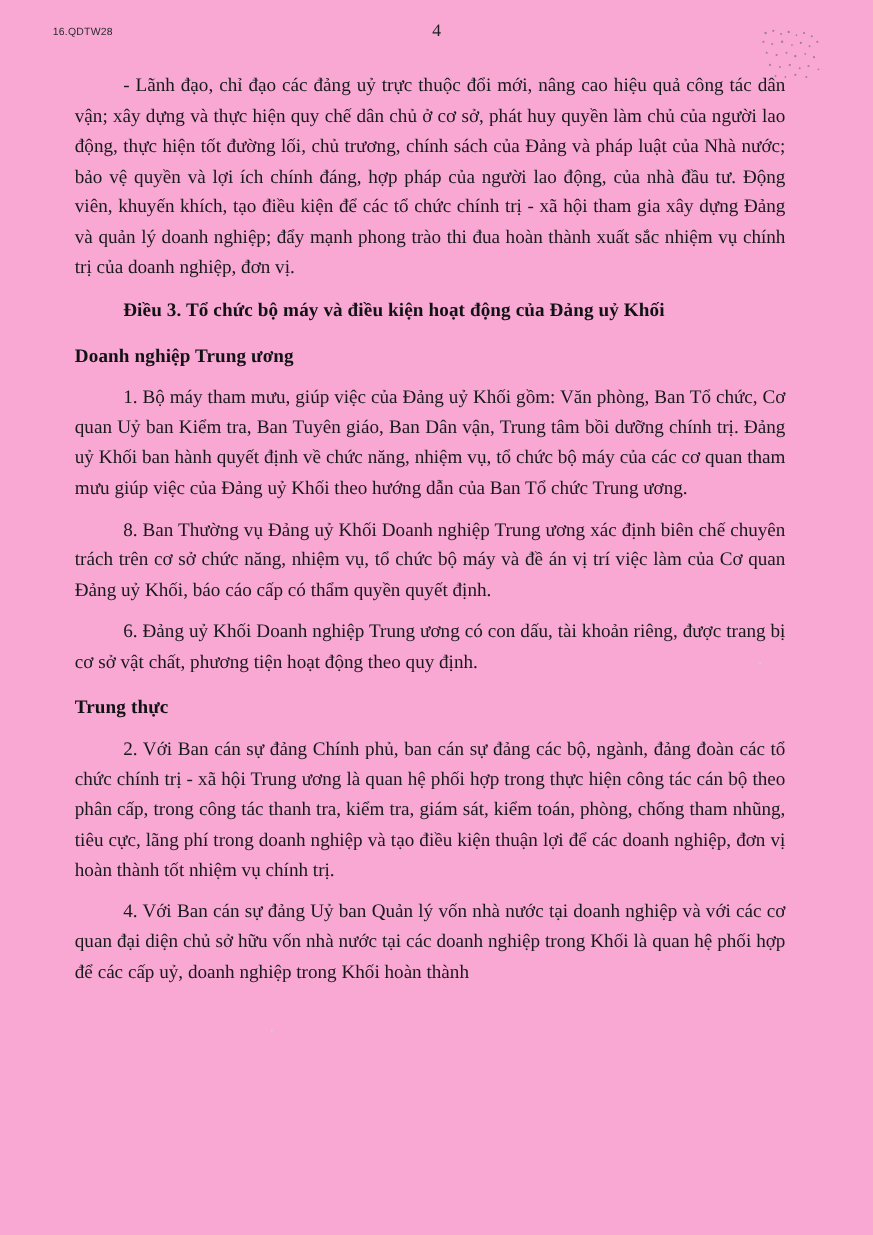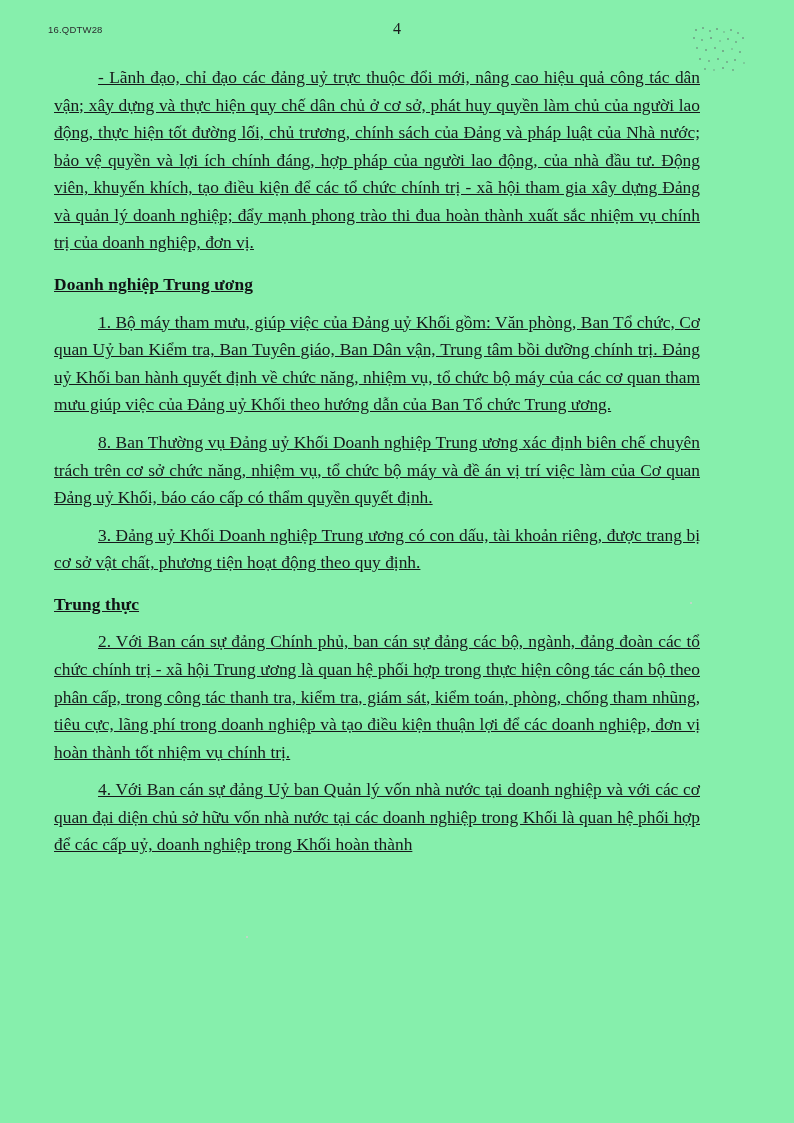--- a/index.html
+++ b/index.html
@@ -13,21 +13,21 @@
     position: relative;
     font-family: "Liberation Serif", serif;
     color: #16181a;
     overflow: hidden;
   }
   .page {
     position: absolute;
     top: 0; left: 0;
     width: 794px;
     height: 1123px;
-    background: #86efac;
+    background: #f9a8d4;
   }
   .header-code {
     position: absolute;
     top: 24px;
     left: 48px;
     font-family: "Liberation Sans", sans-serif;
     font-size: 9.5px;
     letter-spacing: 0.2px;
     color: #2a2c2e;
   }
@@ -46,23 +46,22 @@
     right: 44px;
     width: 60px;
     height: 46px;
     opacity: 0.55;
   }
   .stamp-mark svg { display: block; }
 
   .content {
     position: absolute;
     top: 64px;
-    left: 54px;
+    left: 68px;
     width: 646px;
-    text-decoration: underline;
   }
   p.para {
     margin: 0 0 1px 0;
     font-size: 17.4px;
     line-height: 1.585;
     text-align: justify;
     text-justify: inter-word;
     text-indent: 44px;
     color: #17191b;
   }
@@ -130,24 +129,25 @@
         <circle cx="15" cy="43" r="0.9"></circle>
         <circle cx="24" cy="44" r="0.8"></circle>
         <circle cx="33" cy="42" r="1"></circle>
         <circle cx="43" cy="44" r="0.9"></circle>
       </g>
     </svg>
   </div>
 
   <div class="content">
     <p class="para">- Lãnh đạo, chỉ đạo các đảng uỷ trực thuộc đổi mới, nâng cao hiệu quả công tác dân vận; xây dựng và thực hiện quy chế dân chủ ở cơ sở, phát huy quyền làm chủ của người lao động, thực hiện tốt đường lối, chủ trương, chính sách của Đảng và pháp luật của Nhà nước; bảo vệ quyền và lợi ích chính đáng, hợp pháp của người lao động, của nhà đầu tư. Động viên, khuyến khích, tạo điều kiện để các tổ chức chính trị - xã hội tham gia xây dựng Đảng và quản lý doanh nghiệp; đẩy mạnh phong trào thi đua hoàn thành xuất sắc nhiệm vụ chính trị của doanh nghiệp, đơn vị.</p>
+    <p class="heading">Điều 3. Tổ chức bộ máy và điều kiện hoạt động của Đảng uỷ Khối</p>
     <p class="heading cont">Doanh nghiệp Trung ương</p>
     <p class="para spaced">1. Bộ máy tham mưu, giúp việc của Đảng uỷ Khối gồm: Văn phòng, Ban Tổ chức, Cơ quan Uỷ ban Kiểm tra, Ban Tuyên giáo, Ban Dân vận, Trung tâm bồi dưỡng chính trị. Đảng uỷ Khối ban hành quyết định về chức năng, nhiệm vụ, tổ chức bộ máy của các cơ quan tham mưu giúp việc của Đảng uỷ Khối theo hướng dẫn của Ban Tổ chức Trung ương.</p>
     <p class="para spaced">8. Ban Thường vụ Đảng uỷ Khối Doanh nghiệp Trung ương xác định biên chế chuyên trách trên cơ sở chức năng, nhiệm vụ, tổ chức bộ máy và đề án vị trí việc làm của Cơ quan Đảng uỷ Khối, báo cáo cấp có thẩm quyền quyết định.</p>
-    <p class="para spaced">3. Đảng uỷ Khối Doanh nghiệp Trung ương có con dấu, tài khoản riêng, được trang bị cơ sở vật chất, phương tiện hoạt động theo quy định.</p>
+    <p class="para spaced">6. Đảng uỷ Khối Doanh nghiệp Trung ương có con dấu, tài khoản riêng, được trang bị cơ sở vật chất, phương tiện hoạt động theo quy định.</p>
     <p class="heading cont">Trung thực</p>
     <p class="para spaced">2. Với Ban cán sự đảng Chính phủ, ban cán sự đảng các bộ, ngành, đảng đoàn các tổ chức chính trị - xã hội Trung ương là quan hệ phối hợp trong thực hiện công tác cán bộ theo phân cấp, trong công tác thanh tra, kiểm tra, giám sát, kiểm toán, phòng, chống tham nhũng, tiêu cực, lãng phí trong doanh nghiệp và tạo điều kiện thuận lợi để các doanh nghiệp, đơn vị hoàn thành tốt nhiệm vụ chính trị.</p>
     <p class="para spaced">4. Với Ban cán sự đảng Uỷ ban Quản lý vốn nhà nước tại doanh nghiệp và với các cơ quan đại diện chủ sở hữu vốn nhà nước tại các doanh nghiệp trong Khối là quan hệ phối hợp để các cấp uỷ, doanh nghiệp trong Khối hoàn thành</p>
   </div>
 
   <div class="faint-speck" style="top:936px; left:246px; width:2px; height:2px;"></div>
   <div class="faint-speck" style="top:602px; left:690px; width:2px; height:2px;"></div>
 </div>
 
 </body></html>

